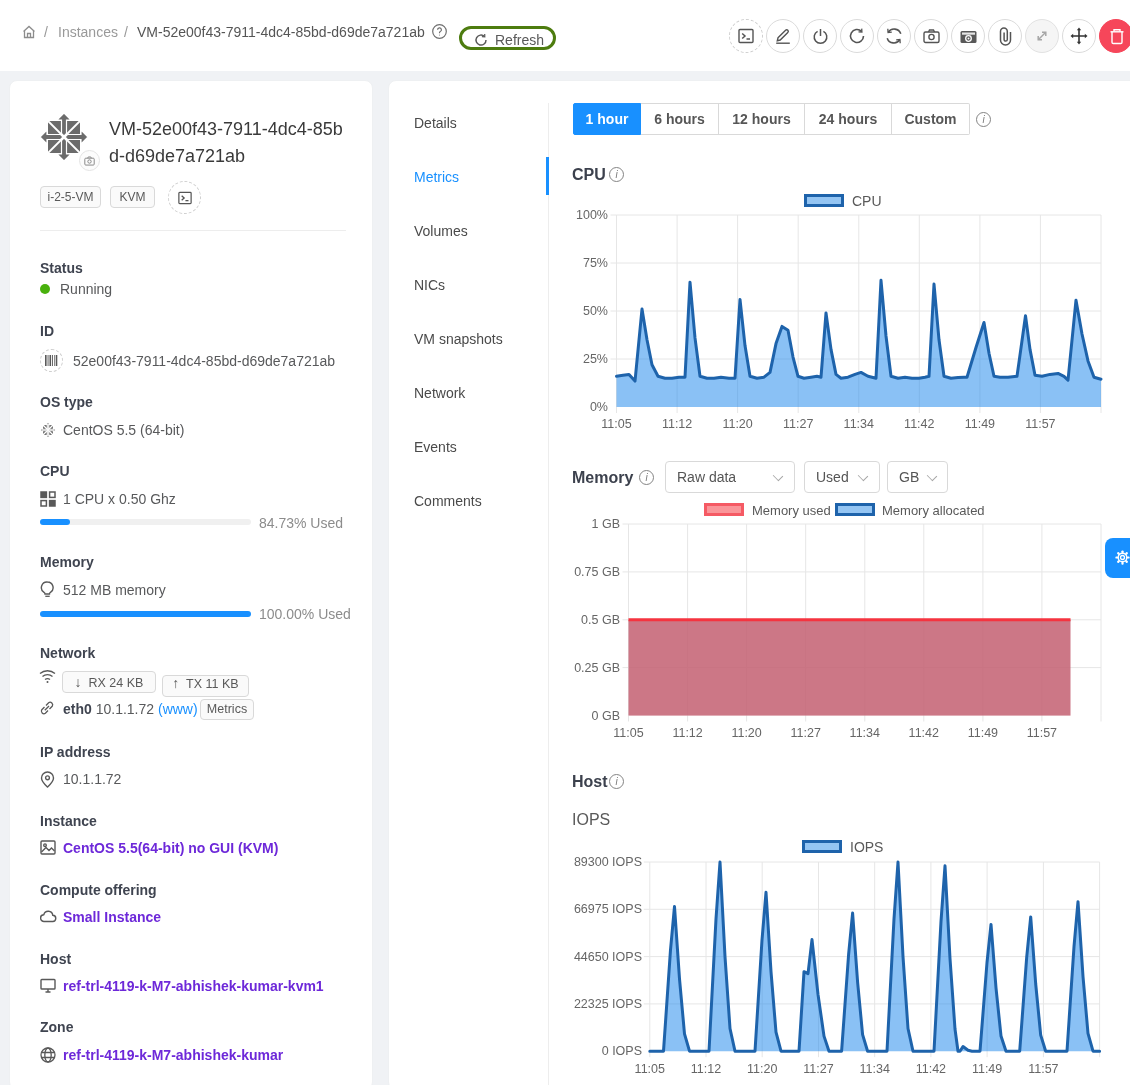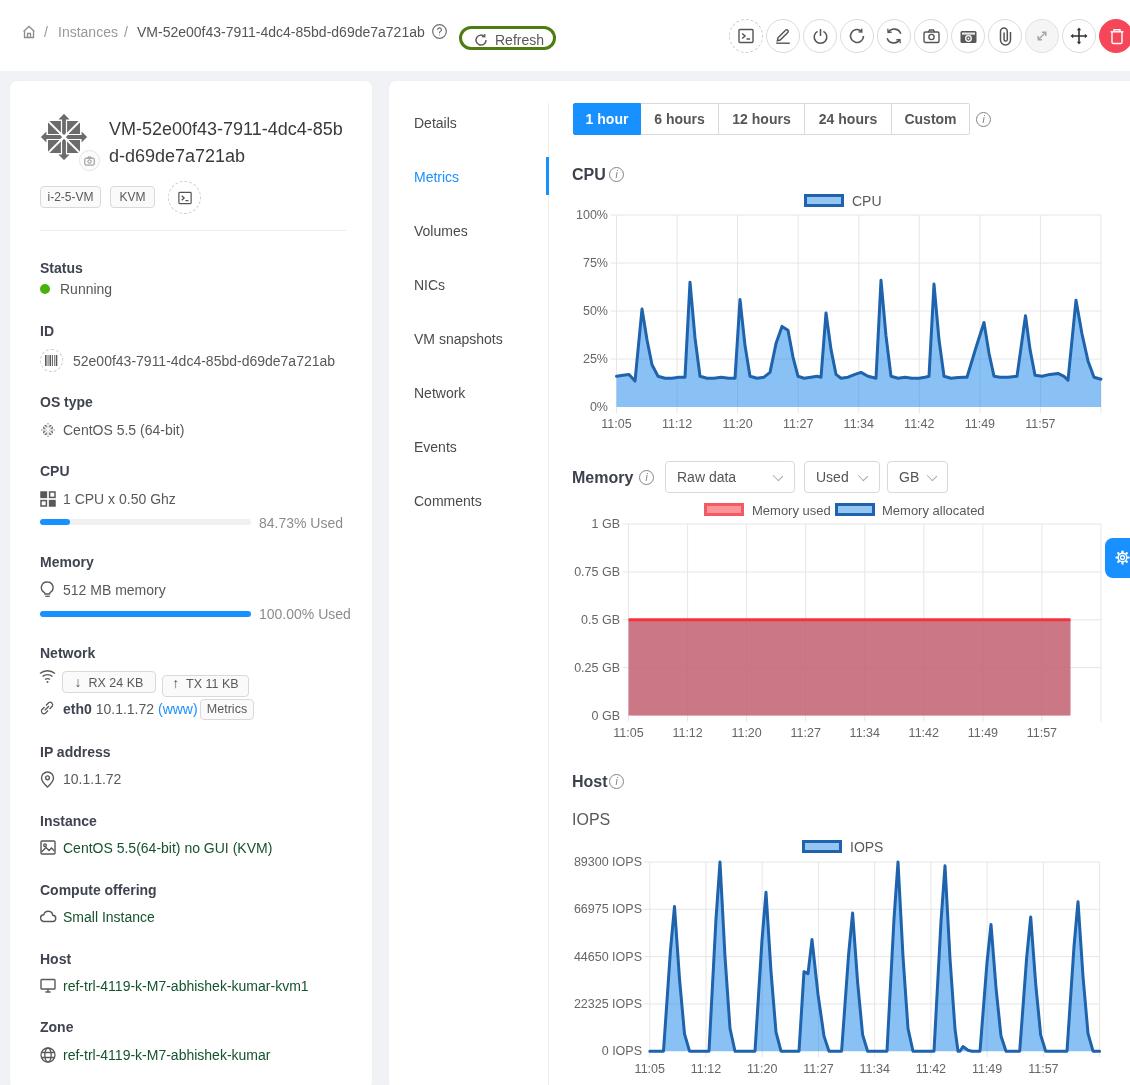--- a/index.html
+++ b/index.html
@@ -5,21 +5,21 @@
   * { margin:0; padding:0; box-sizing:border-box; }
   html,body { width:1130px; height:1085px; overflow:hidden;
     font-family:"Liberation Sans", sans-serif; background:#f0f2f5; }
   .abs { position:absolute; }
   .header { position:absolute; left:0; top:0; width:1130px; height:71px; background:#fff; }
   .card { position:absolute; background:#fff; border-radius:8px; border:1px solid #eef0f2; }
   .crumb { position:absolute; top:24px; font-size:14px; color:#999; }
   .crumb b { color:#555; font-weight:400; }
   .label { position:absolute; font-size:14px; font-weight:bold; color:#3f4450; }
   .val { position:absolute; font-size:14px; color:#58595b; }
-  .link { position:absolute; font-size:14px; color:#14532d; }
+  .link { position:absolute; font-size:14px; color:#6d28d9;font-weight:bold; }
   .tag { position:absolute; font-size:12px; color:#595959; background:#fafafa;
     border:1px solid #d9d9d9; border-radius:4px; text-align:center; }
   .cbtn { position:absolute; width:34px; height:34px; border-radius:50%;
     background:#fff; border:1px solid #dbdbdb; }
   .tab { position:absolute; font-size:14px; color:#4a4a4a; width:110px; }
   .seg { position:absolute; top:103px; height:32px; line-height:30px; text-align:center;
     font-size:14px; color:#565656; background:#fff; border:1px solid #d9d9d9; border-left:none;font-weight:bold; }
   .ctitle { position:absolute; font-size:16px; font-weight:bold; color:#3c414d; }
   .sel { position:absolute; top:461px; height:32px; border:1px solid #d9d9d9; border-radius:4px;
     background:#fff; font-size:14px; color:#555; line-height:30px; padding-left:11px; }

